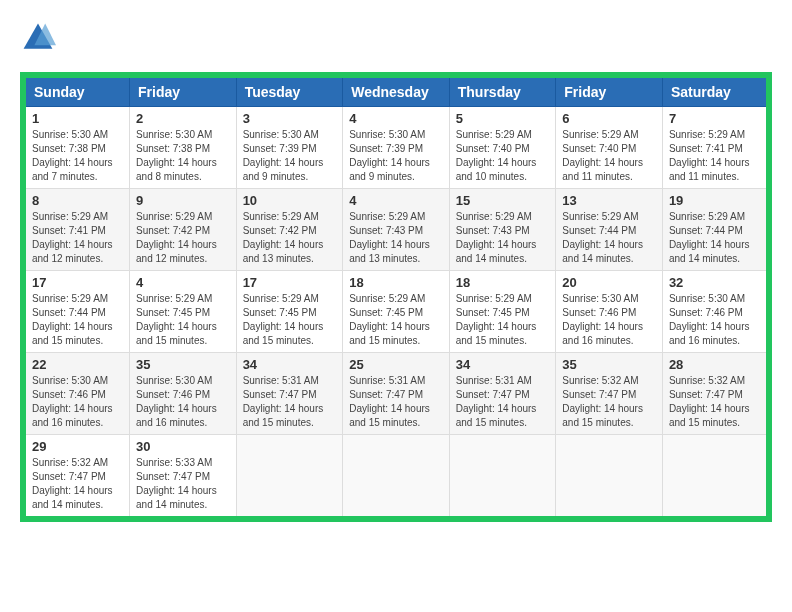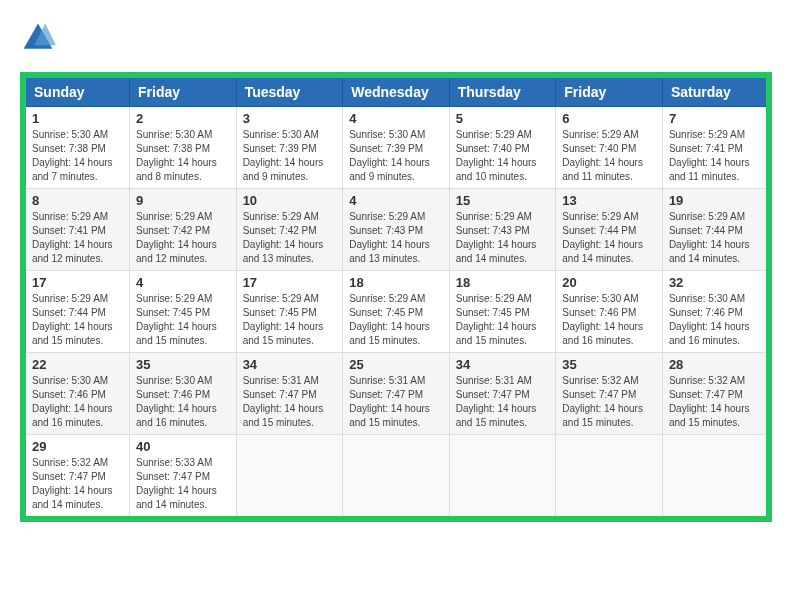--- a/index.html
+++ b/index.html
@@ -246,21 +246,21 @@
           <span class="day-number">28</span>
           <div class="day-info">Sunrise: 5:32 AM<br>Sunset: 7:47 PM<br>Daylight: 14 hours and 15 minutes.</div>
         </td>
       </tr>
       <tr>
         <td>
           <span class="day-number">29</span>
           <div class="day-info">Sunrise: 5:32 AM<br>Sunset: 7:47 PM<br>Daylight: 14 hours and 14 minutes.</div>
         </td>
         <td>
-          <span class="day-number">40</span>
+          <span class="day-number">30</span>
           <div class="day-info">Sunrise: 5:33 AM<br>Sunset: 7:47 PM<br>Daylight: 14 hours and 14 minutes.</div>
         </td>
         <td class="empty-cell"></td>
         <td class="empty-cell"></td>
         <td class="empty-cell"></td>
         <td class="empty-cell"></td>
         <td class="empty-cell"></td>
       </tr>
     </tbody>
 </table>

